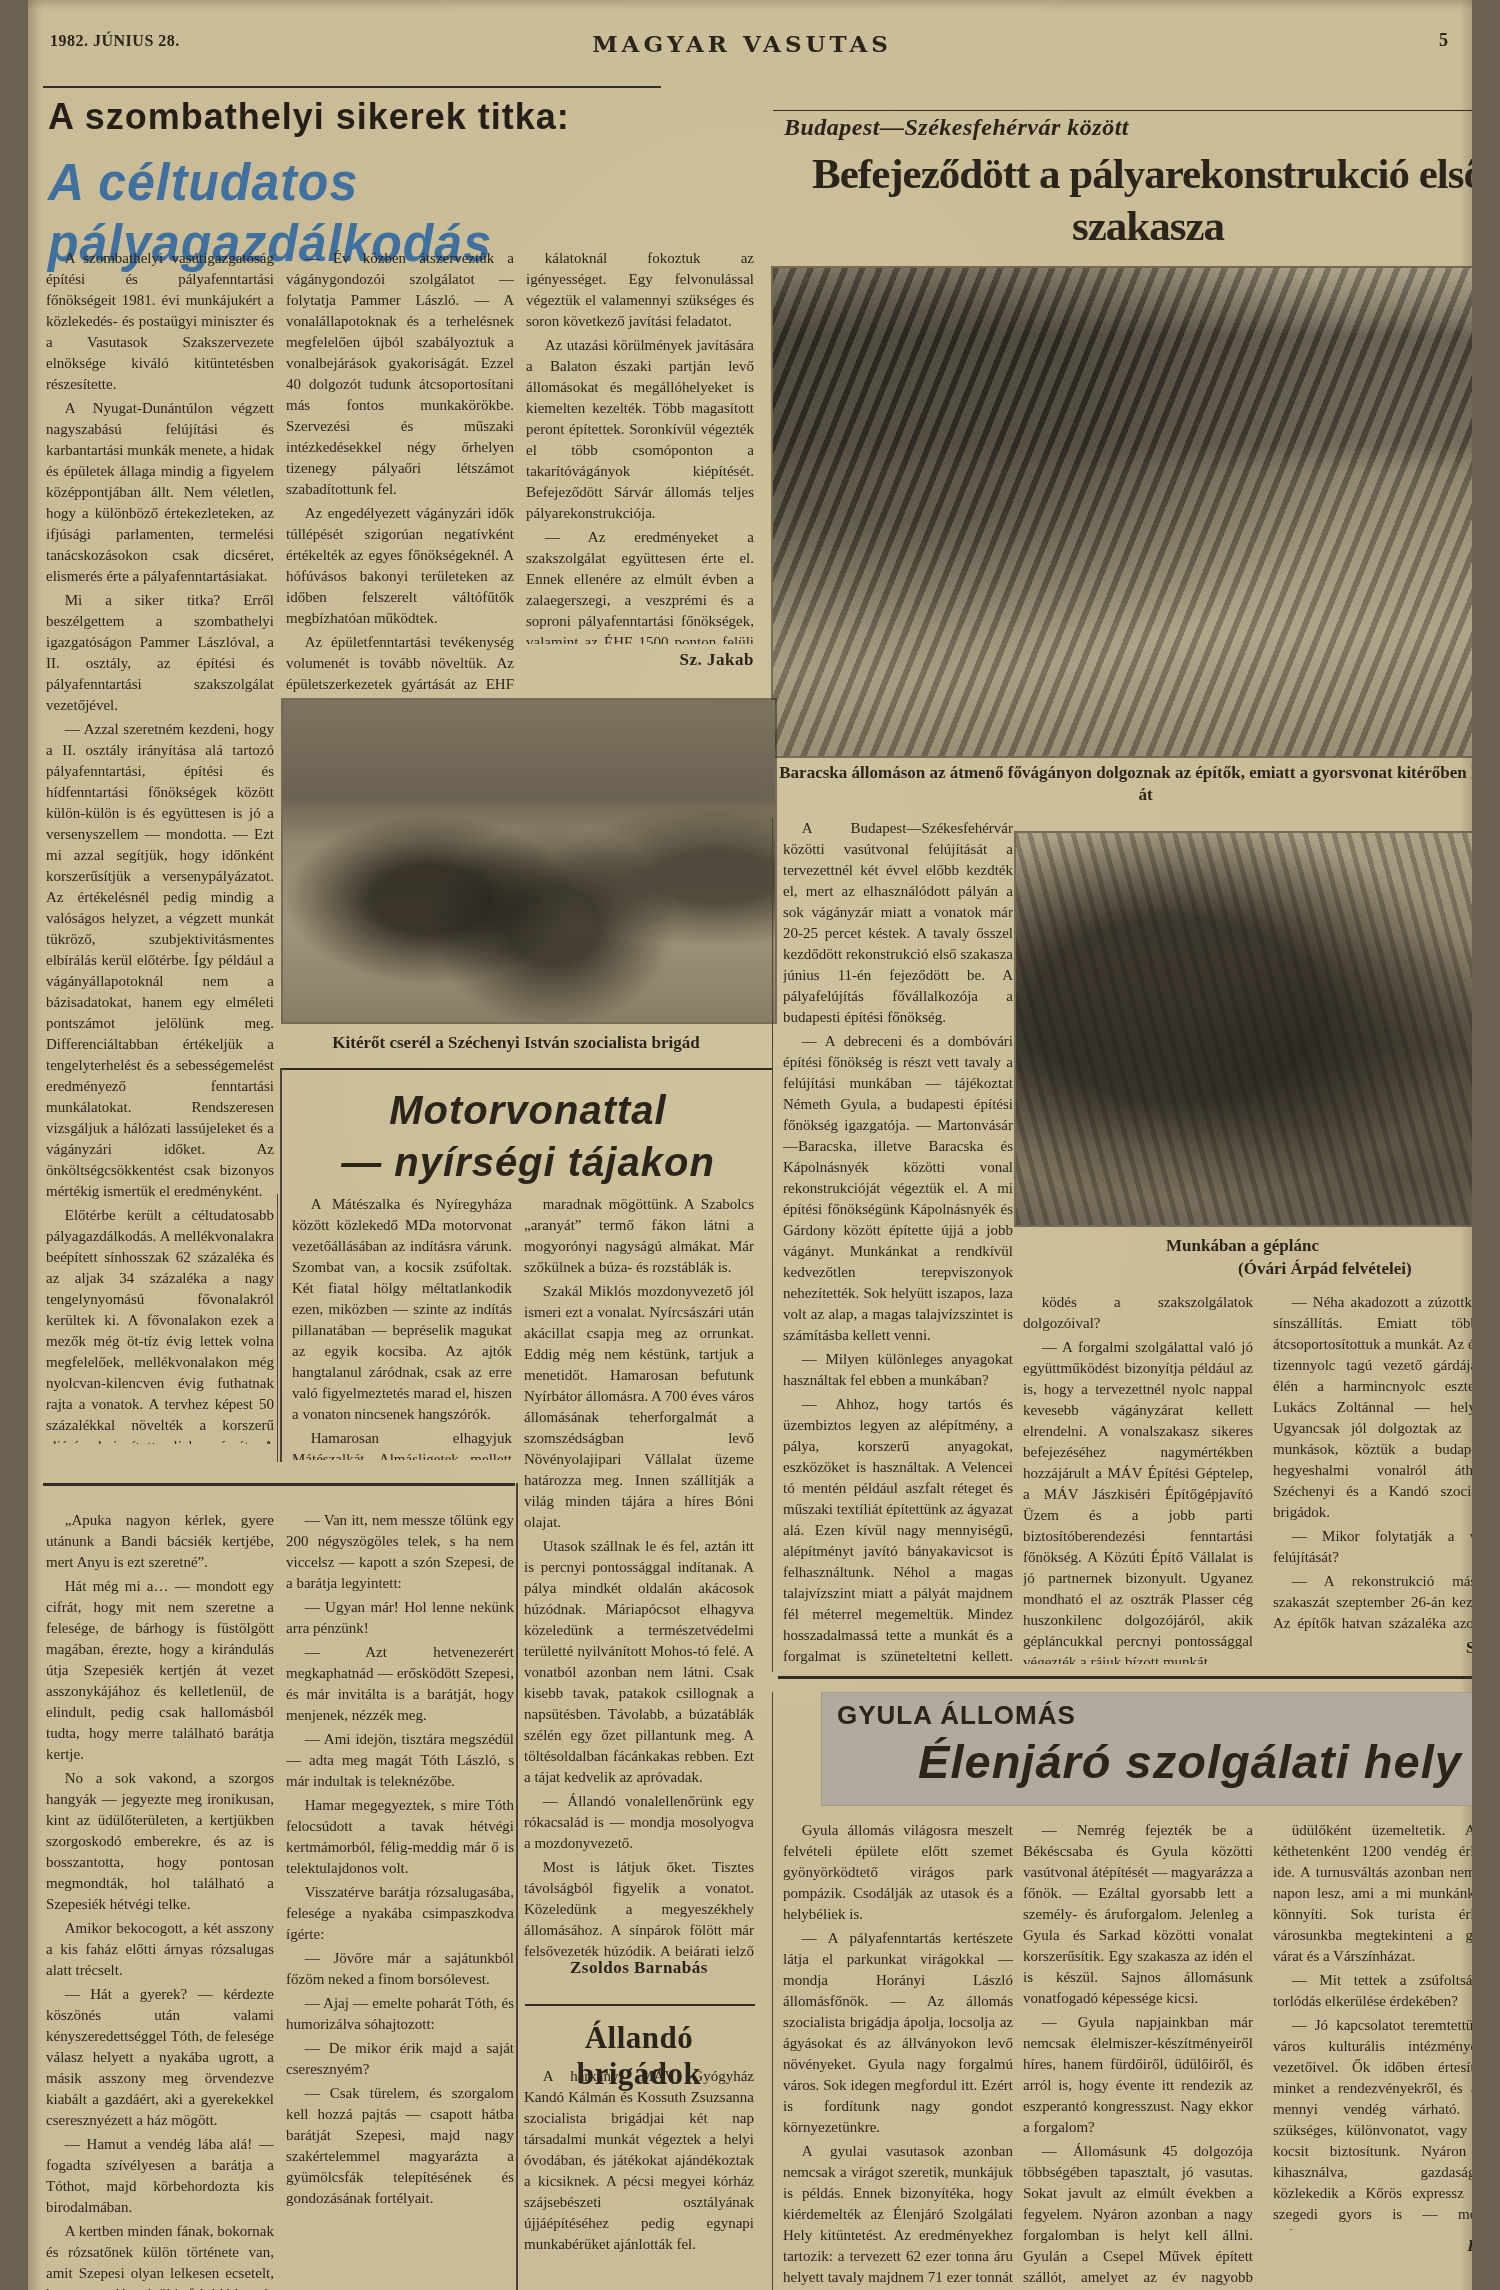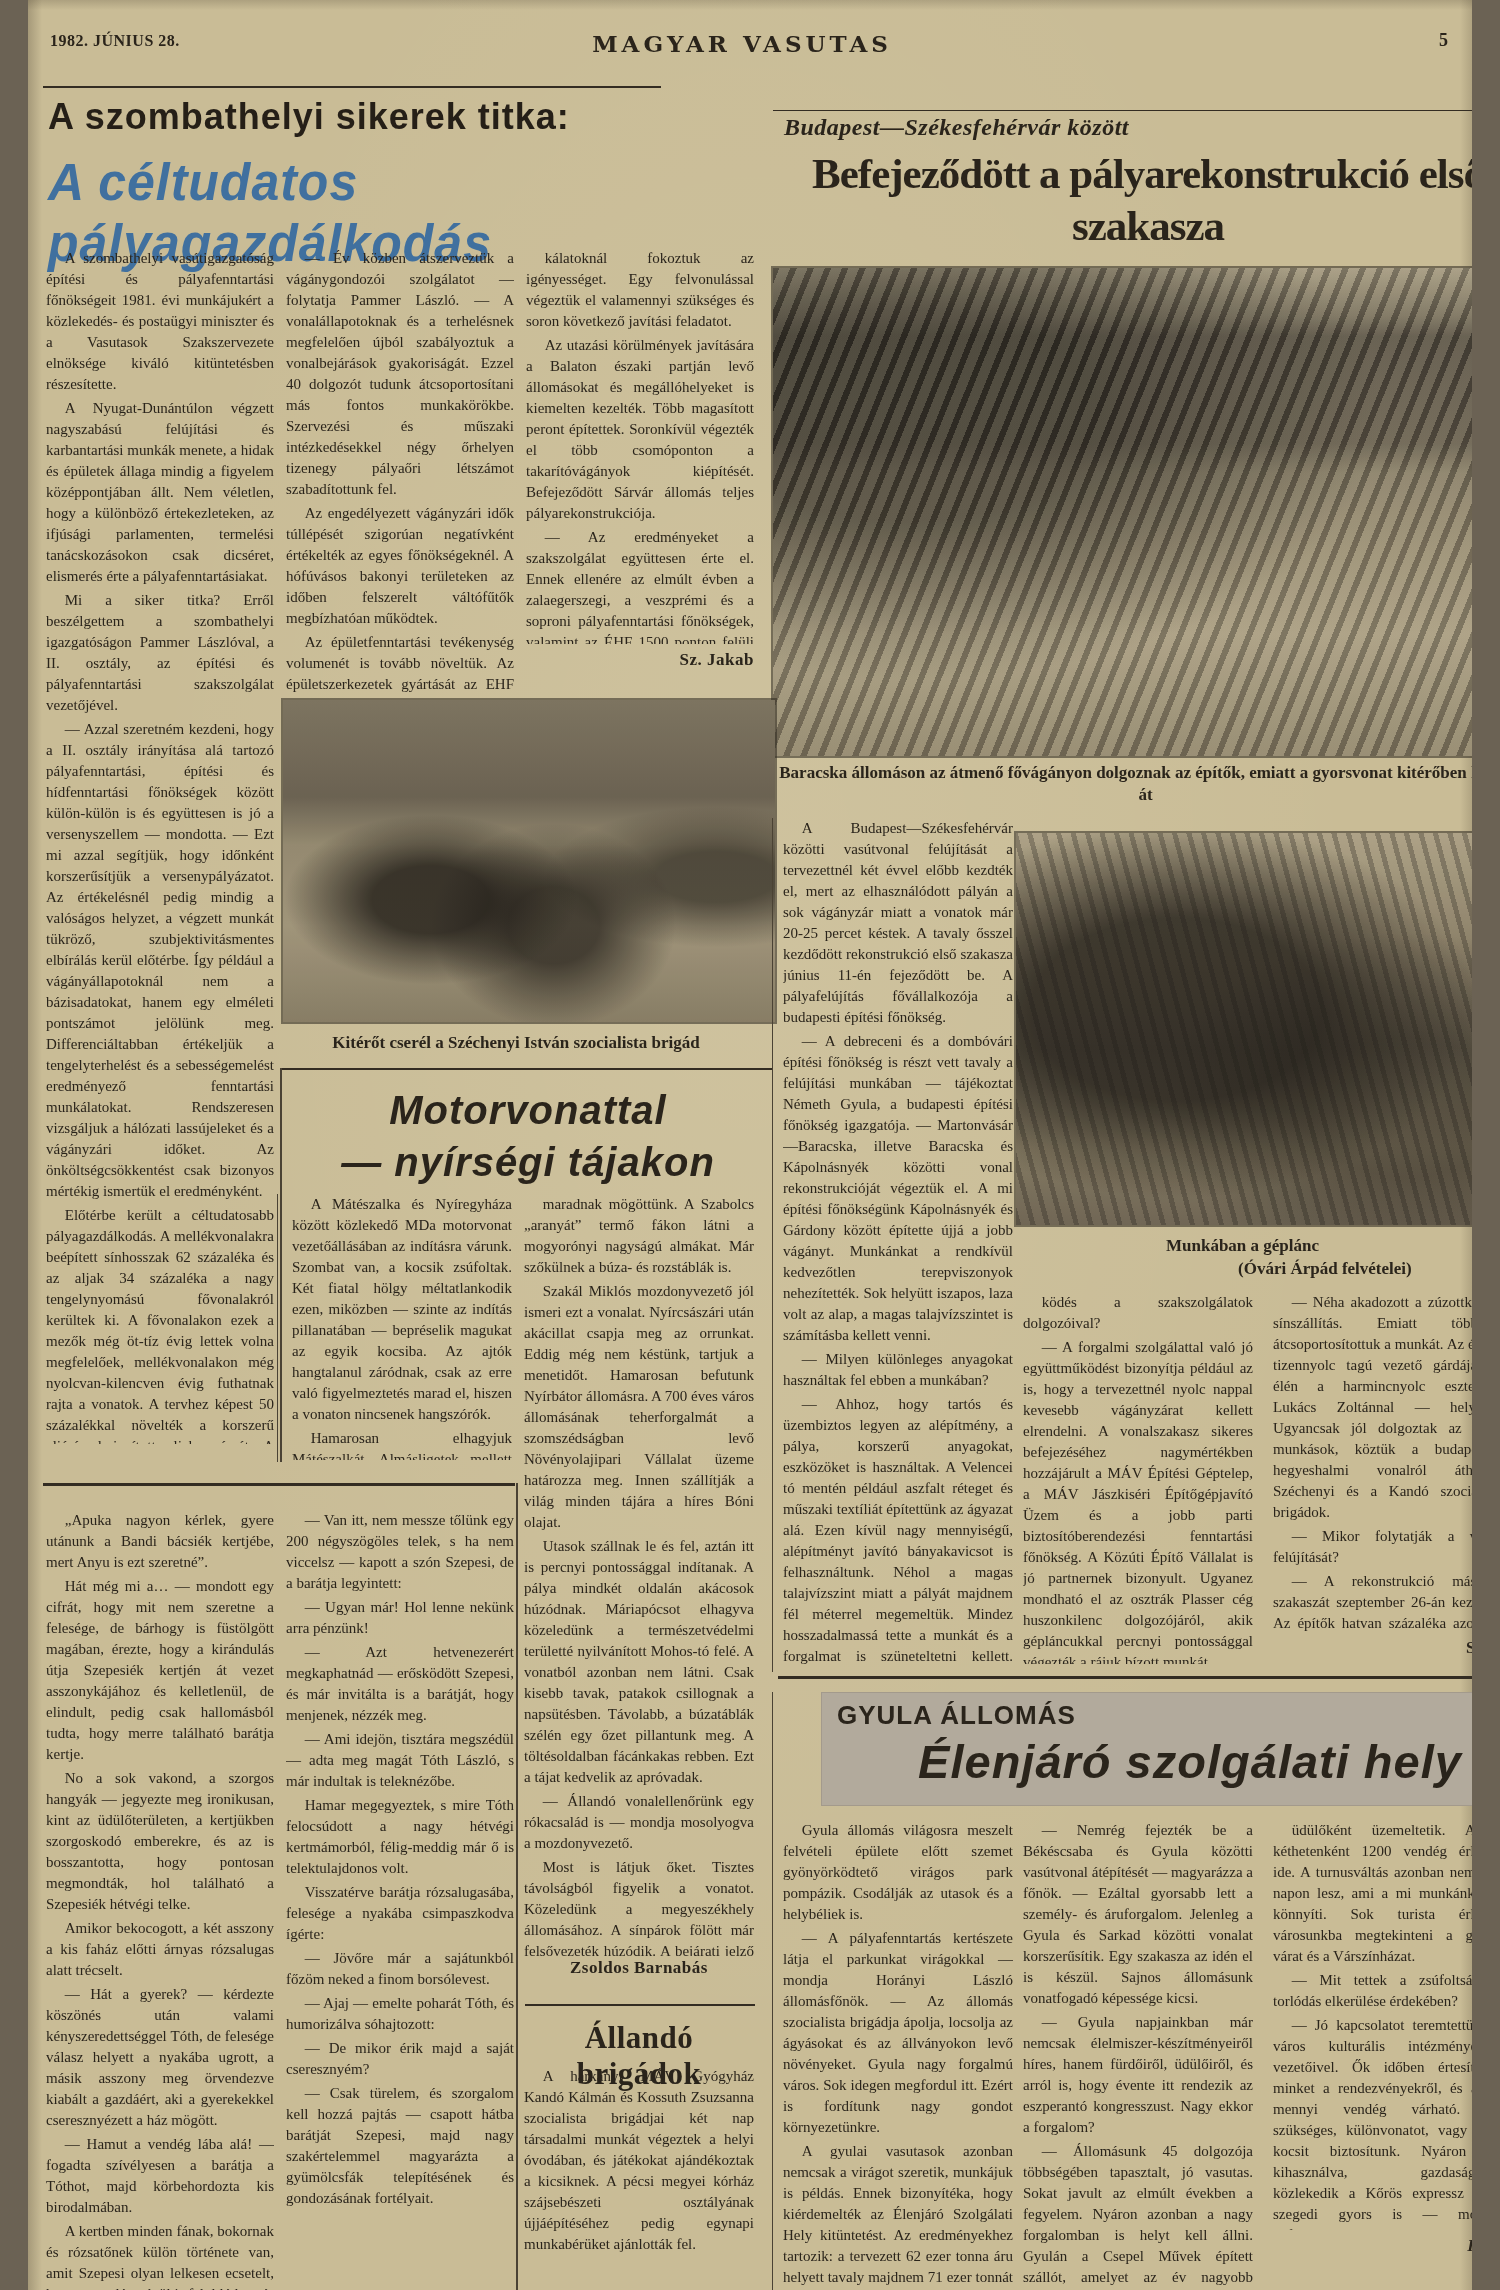--- a/index.html
+++ b/index.html
@@ -162,21 +162,21 @@
       <p>Amikor bekocogott, a két asszony a kis faház előtti árnyas rózsalugas alatt trécselt.</p>
       <p>— Hát a gyerek? — kérdezte köszönés után valami kényszeredettséggel Tóth, de felesége válasz helyett a nyakába ugrott, a másik asszony meg örvendezve kiabált a gazdáért, aki a gyerekekkel cseresznyézett a ház mögött.</p>
       <p>— Hamut a vendég lába alá! — fogadta szívélyesen a barátja a Tóthot, majd körbehordozta kis birodalmában.</p>
       <p>A kertben minden fának, bokornak és rózsatőnek külön története van, amit Szepesi olyan lelkesen ecsetelt, hogy a vendég végül is feloldódott, és a rózsalugas alatt már azzal évődött feleségével, hogy ha lenne itt a közelben egy eladó telek, ő is beszállna a bolondériába.</p>
     </div>
   <div class="abs col" style="left:258px;top:1510px;width:228px;height:780px;">
       <p>— Van itt, nem messze tőlünk egy 200 négyszögöles telek, s ha nem viccelsz — kapott a szón Szepesi, de a barátja legyintett:</p>
       <p>— Ugyan már! Hol lenne nekünk arra pénzünk!</p>
       <p>— Azt hetvenezerért megkaphatnád — erősködött Szepesi, és már invitálta is a barátját, hogy menjenek, nézzék meg.</p>
       <p>— Ami idejön, tisztára megszédül — adta meg magát Tóth László, s már indultak is teleknézőbe.</p>
-      <p>Hamar megegyeztek, s mire Tóth felocsúdott a nagy hétvégi kertmámorból, félig-meddig már ő is telektulajdonos volt.</p>
+      <p>Hamar megegyeztek, s mire Tóth felocsúdott a tavak hétvégi kertmámorból, félig-meddig már ő is telektulajdonos volt.</p>
       <p>Visszatérve barátja rózsalugasába, felesége a nyakába csimpaszkodva ígérte:</p>
       <p>— Jövőre már a sajátunkból főzöm neked a finom borsólevest.</p>
       <p>— Ajaj — emelte poharát Tóth, és humorizálva sóhajtozott:</p>
       <p>— De mikor érik majd a saját cseresznyém?</p>
       <p>— Csak türelem, és szorgalom kell hozzá pajtás — csapott hátba barátját Szepesi, majd nagy szakértelemmel magyarázta a gyümölcsfák telepítésének és gondozásának fortélyait.</p>
     </div>
 
   <div class="abs vrule" style="left:744px;top:818px;width:1px;height:854px;"></div>
   <div class="abs vrule" style="left:744px;top:1692px;width:1px;height:598px;"></div>
   <div class="abs vrule" style="left:249px;top:1194px;width:1px;height:268px;"></div>

